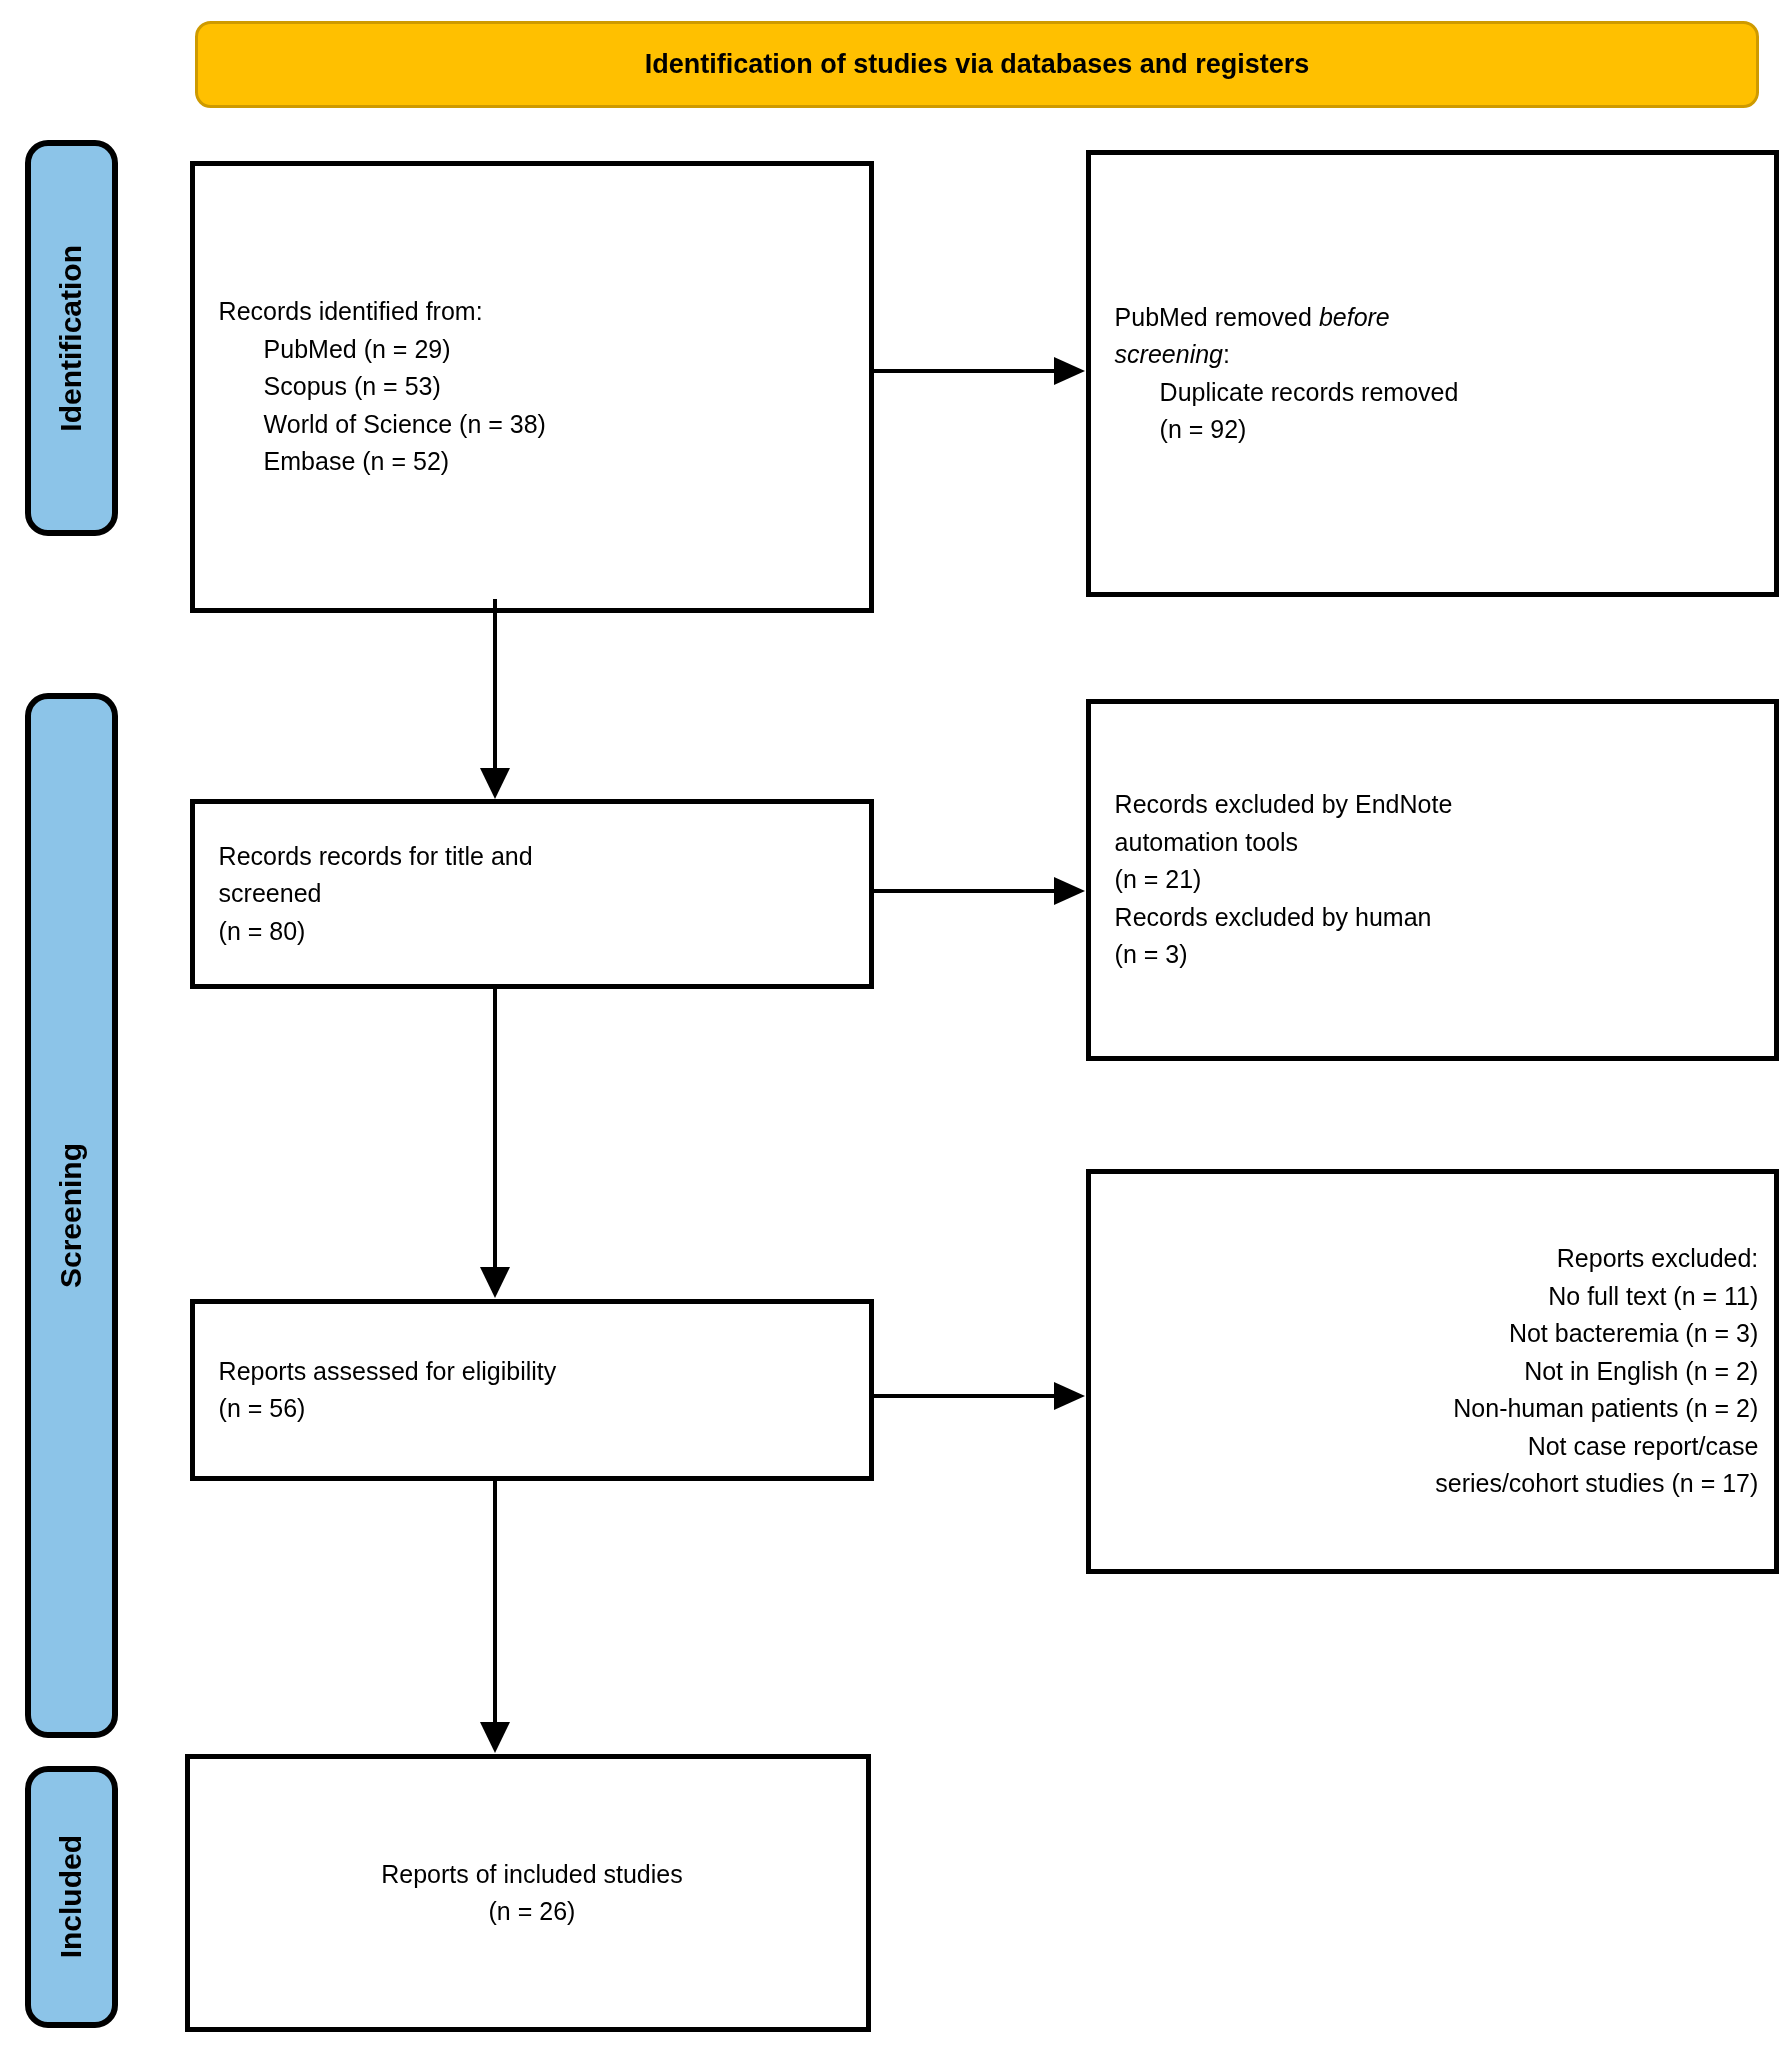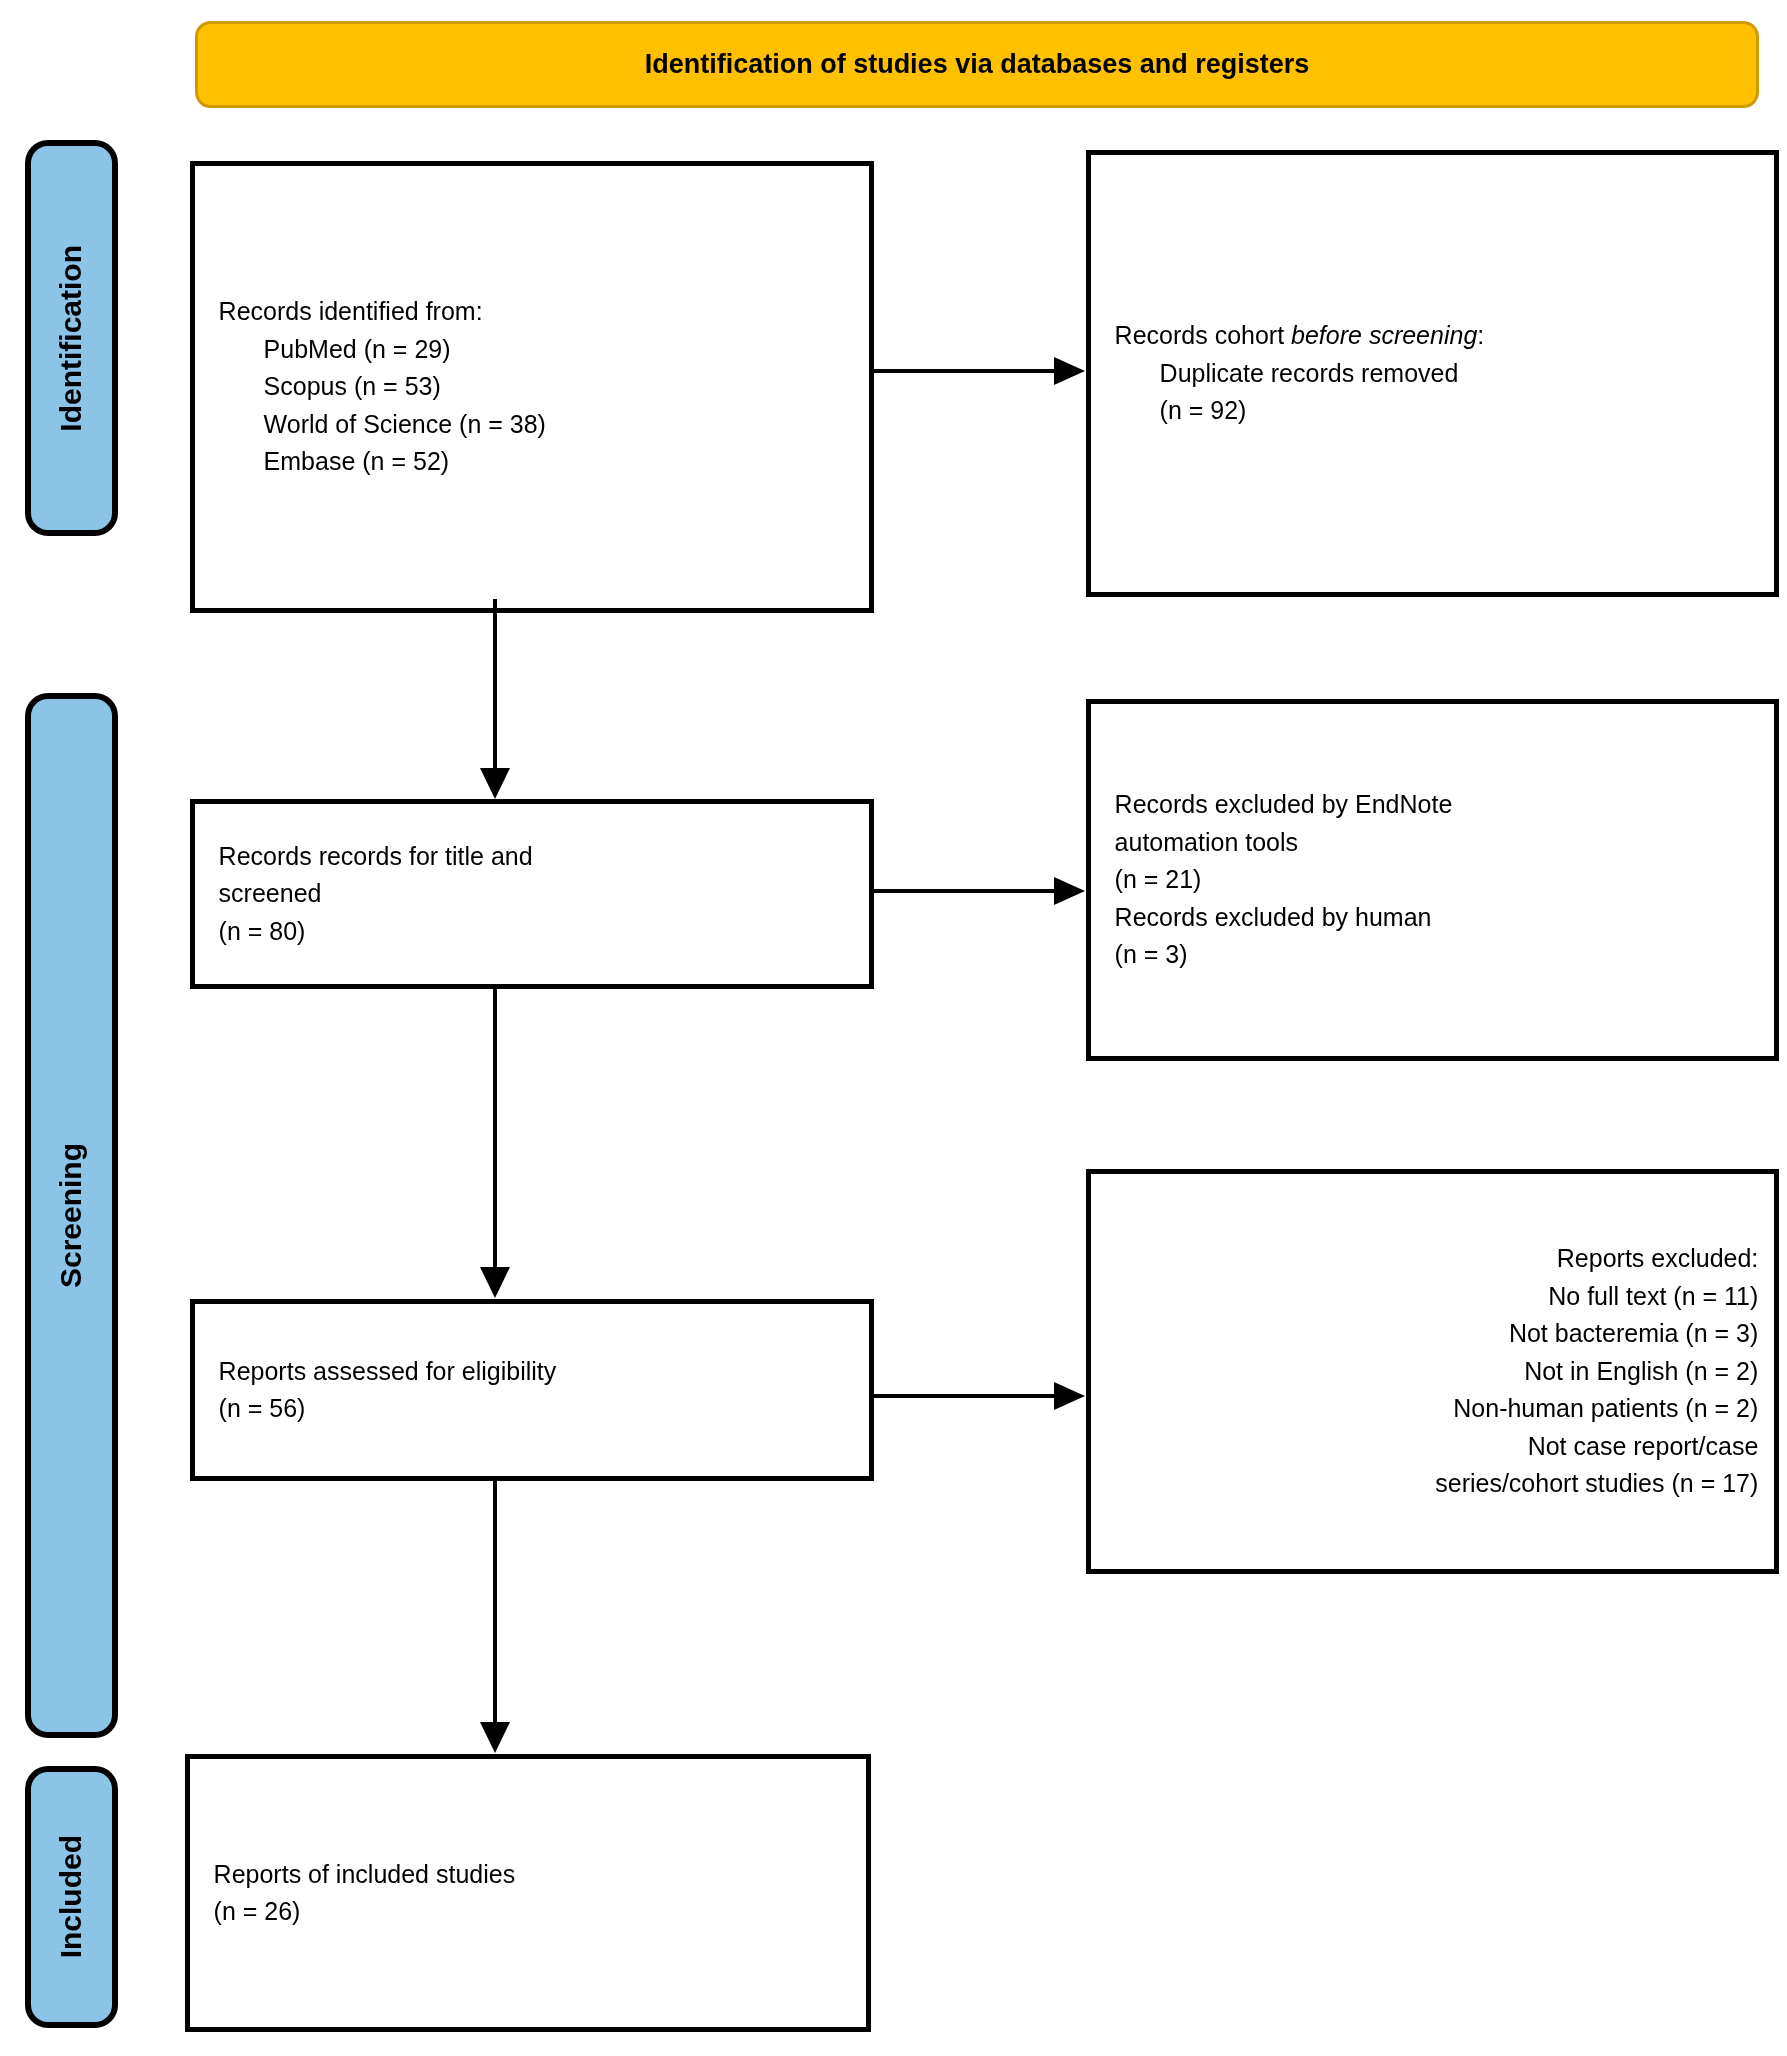--- a/index.html
+++ b/index.html
@@ -57,21 +57,21 @@
   .line { white-space: nowrap; }
   .line.indent { padding-left: 45px; }
   .title-wrap { max-width: 376px; }
 
   .box-records-identified { left: 190px;  top: 161px;  width: 684px; height: 452px; }
   .box-records-removed    { left: 1086px; top: 150px;  width: 693px; height: 447px; }
   .box-records-screened   { left: 190px;  top: 799px;  width: 684px; height: 190px; }
   .box-records-excluded   { left: 1086px; top: 699px;  width: 693px; height: 362px; }
   .box-reports-assessed   { left: 190px;  top: 1299px; width: 684px; height: 182px; }
   .box-reports-excluded   { left: 1086px; top: 1169px; width: 693px; height: 405px; text-align: right; }
-  .box-reports-included   { left: 185px;  top: 1754px; width: 686px; height: 278px; }
+  .box-reports-included   { left: 185px;  top: 1754px; width: 686px; height: 278px; text-align: center; }
 
   
   .hline { position: absolute; height: 3.5px; background: var(--arrow, #000); }
   .vline { position: absolute; width: 3.5px;  background: var(--arrow, #000); }
   .head-right {
     position: absolute; width: 0; height: 0;
     border-top: 14px solid transparent;
     border-bottom: 14px solid transparent;
     border-left: 31px solid var(--arrow, #000);
   }
@@ -103,21 +103,21 @@
 
   <div class="box box-records-identified">
       <div class="line">Records identified from:</div>
       <div class="line indent">PubMed (n = 29)</div>
       <div class="line indent">Scopus (n = 53)</div>
       <div class="line indent">World of Science (n = 38)</div>
       <div class="line indent">Embase (n = 52)</div>
     </div>
 
   <div class="box box-records-removed">
-    <div class="title-wrap"><span>Records cohort </span><em>before screening</em><span>:</span></div>
+    <div class="title-wrap"><span>PubMed removed </span><em>before screening</em><span>:</span></div>
     <div>
         <div class="line indent">Duplicate records removed</div>
         <div class="line indent">(n = 92)</div>
       </div>
   </div>
 
   <div class="box box-records-screened">
       <div class="line">Records records for title and</div>
       <div class="line">screened</div>
       <div class="line">(n = 80)</div>

